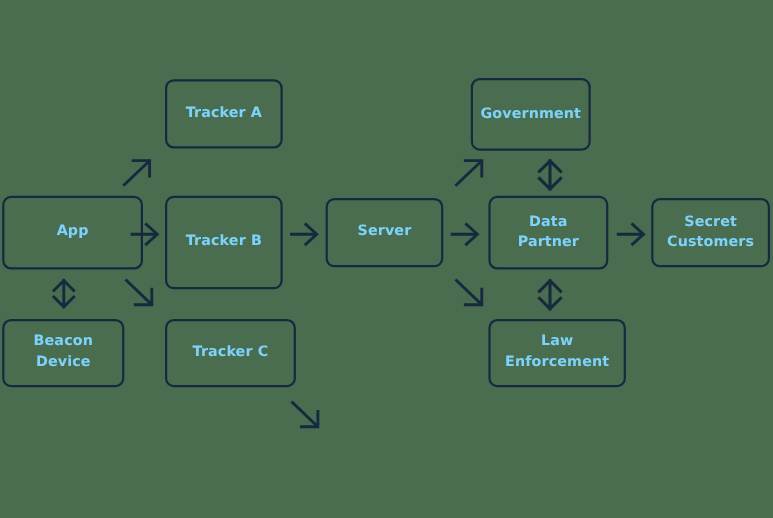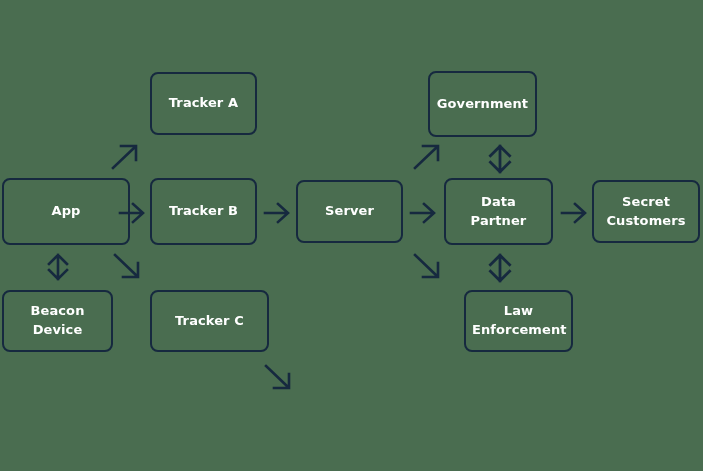--- a/index.html
+++ b/index.html
@@ -18,21 +18,21 @@
   .node {
     position: absolute;
     box-sizing: border-box;
     border: 2px solid #16293f;
     border-radius: 8px;
     background: transparent;
     display: flex;
     align-items: center;
     justify-content: flex-start;
     text-align: center;
-    color: #ffffff;
+    color: #7dd3fc;
     font-size: 13px;
     font-weight: 700;
     letter-spacing: 0.1px;
     line-height: 1.45;
     padding: 2px 6px;
   }
   .node .label {
     display: block;
     width: 100%;
     white-space: pre-line;
@@ -62,41 +62,41 @@
 <div id="canvas">
     <div class="node" style="left: 150px; top: 72px; width: 107px; height: 63px;">
       <span class="label">Tracker A</span>
     </div>
     <div class="node" style="left: 428px; top: 71px; width: 109px; height: 66px;">
       <span class="label">Government</span>
     </div>
     <div class="node" style="left: 2px; top: 178px; width: 128px; height: 67px;">
       <span class="label">App</span>
     </div>
-    <div class="node" style="left: 150px; top: 178px; width: 107px; height: 67px;">
+    <div class="node" style="left: 150px; top: 178px; width: 107px; height: 85px;">
       <span class="label">Tracker B</span>
     </div>
     <div class="node" style="left: 296px; top: 180px; width: 107px; height: 63px;">
       <span class="label">Server</span>
     </div>
     <div class="node" style="left: 592px; top: 180px; width: 108px; height: 63px;">
       <span class="label">Secret
 Customers</span>
     </div>
     <div class="node" style="left: 444px; top: 178px; width: 109px; height: 67px;">
       <span class="label">Data Partner</span>
     </div>
     <div class="node" style="left: 2px; top: 290px; width: 111px; height: 62px;">
       <span class="label">Beacon
 Device</span>
     </div>
     <div class="node" style="left: 150px; top: 290px; width: 119px; height: 62px;">
       <span class="label">Tracker C</span>
     </div>
-    <div class="node" style="left: 444px; top: 290px; width: 109px; height: 62px; margin-left: 20px;">
+    <div class="node" style="left: 444px; top: 290px; width: 125px; height: 62px;">
       <span class="label">Law
 Enforcement</span>
     </div>
     <div class="arrow" style="left: 110px; top: 142px;">
       <svg width="30" height="30" viewBox="0 0 30 30">
         <path d="M3,26 L25,5 M11,4 L26,4 L26,18"></path>
       </svg>
     </div>
     <div class="arrow" style="left: 118px; top: 198px;">
       <svg width="30" height="30" viewBox="0 0 30 30">

